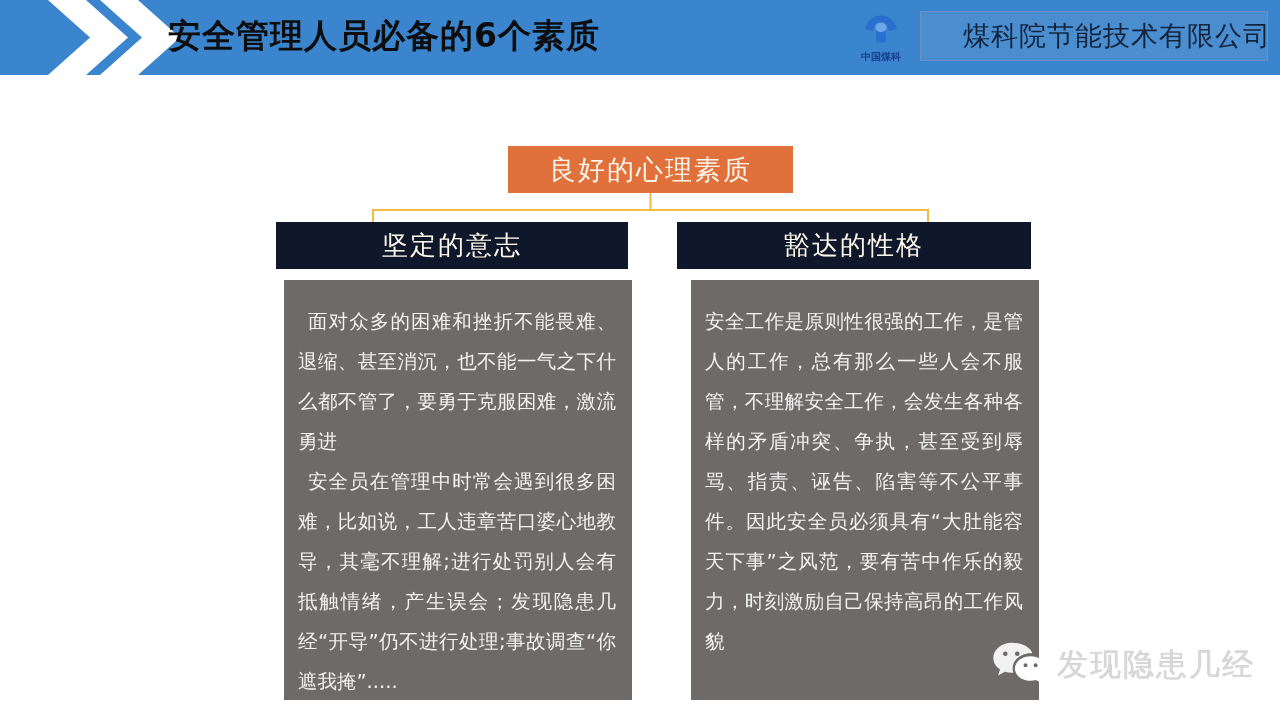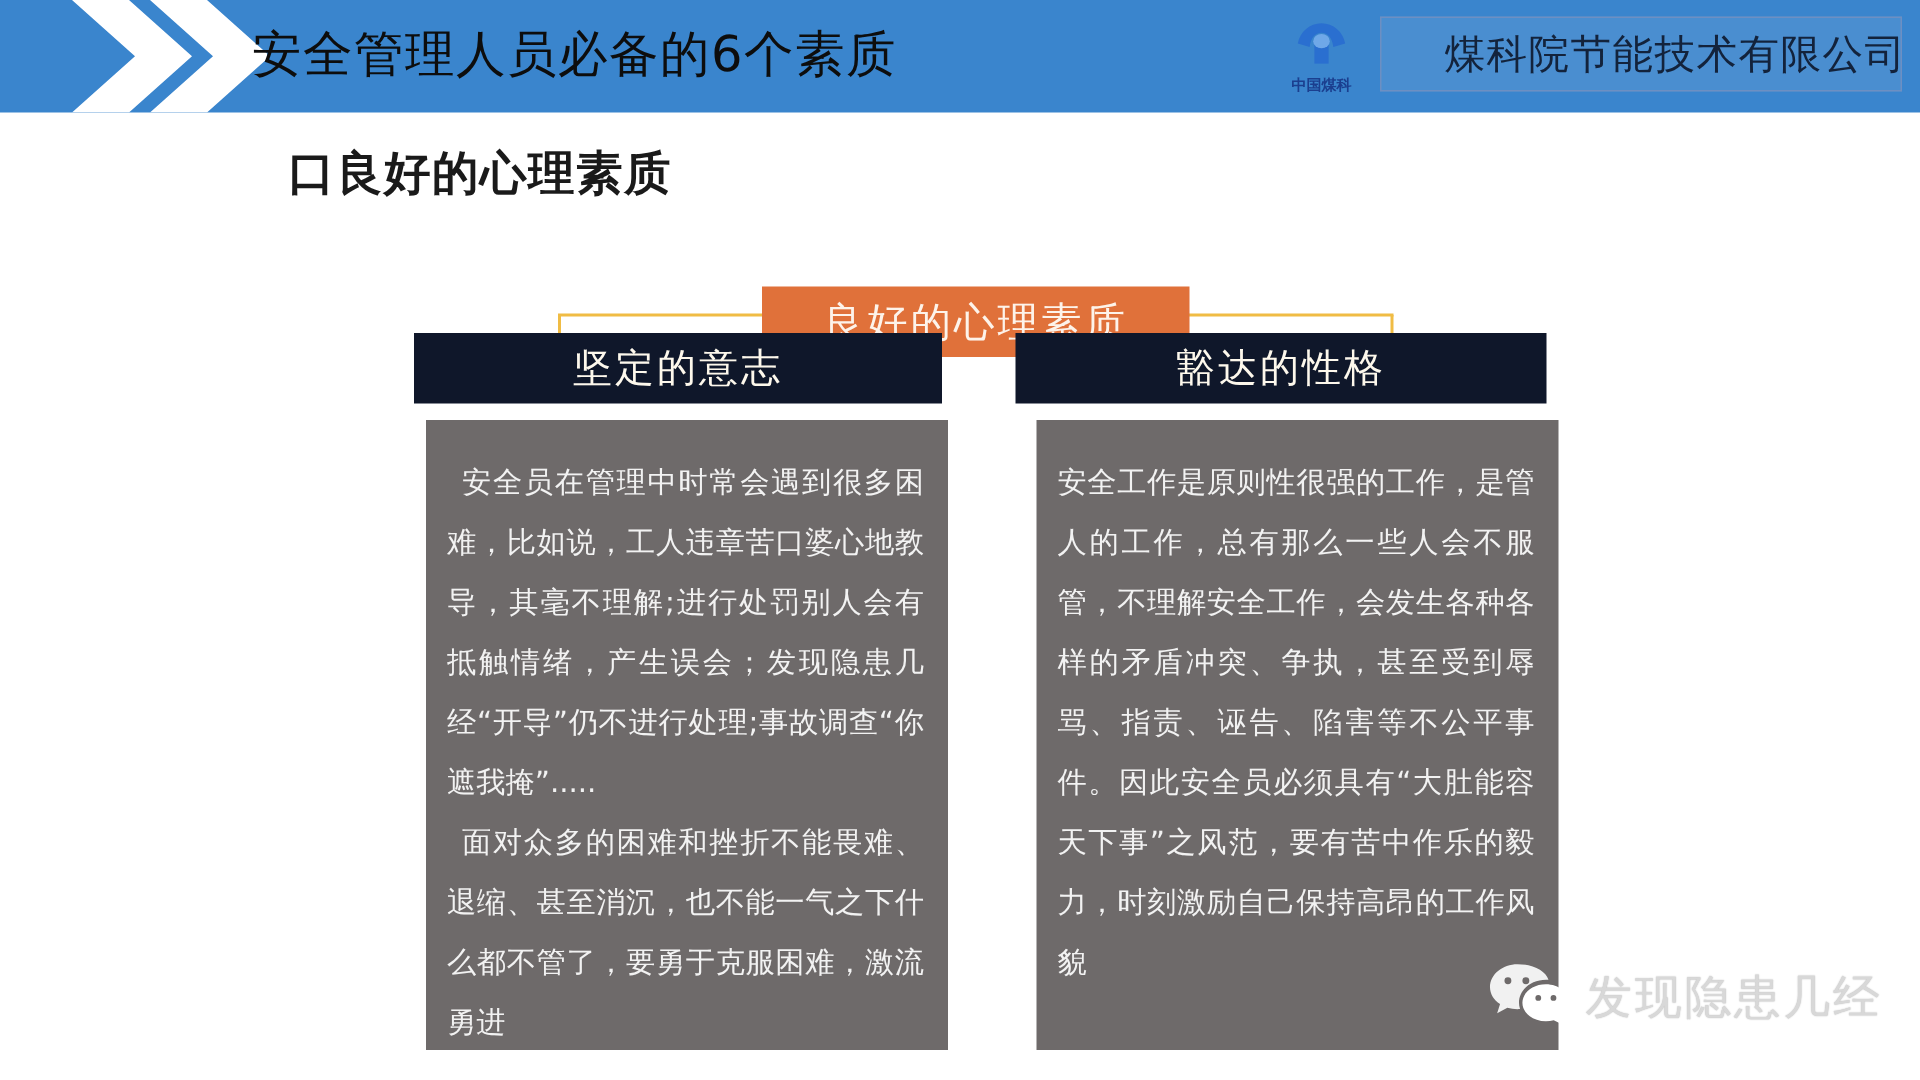--- a/index.html
+++ b/index.html
@@ -14,21 +14,21 @@
   
   .header {
     position: absolute; left: 0; top: 0; width: 1280px; height: 75px;
     background: #3a85cd;
   }
   .chevrons {
     position: absolute; left: 48px; top: 0; width: 130px; height: 75px;
   }
   .header-title {
     position: absolute; left: 168px; top: 14px;
-    font-size: 33px; font-weight: normal; color: #0d0d0d;
+    font-size: 33px; font-weight: bold; color: #0d0d0d;
     letter-spacing: 1px;
     font-family: "DejaVu Sans", "Liberation Sans", sans-serif;
     white-space: nowrap;
   }
   .logo-wrap {
     position: absolute; left: 845px; top: 8px;
     width: 72px; height: 62px;
     display: flex; flex-direction: column; align-items: center; justify-content: center;
   }
   .logo-mark { width: 38px; height: 30px; }
@@ -55,21 +55,21 @@
     letter-spacing: 1px; white-space: nowrap;
   }
 
   
   .connectors { position: absolute; left: 0; top: 0; width: 1280px; height: 720px; pointer-events: none; }
 
   .node-root {
     position: absolute; left: 508px; top: 146px;
     width: 285px; height: 47px;
     background: #e0713a;
-    display: flex; align-items: center; justify-content: center; margin-top: 45px;
+    display: flex; align-items: center; justify-content: center;
   }
   .node-root .node-label {
     font-size: 27px; color: #fdf3ea; letter-spacing: 2px; white-space: nowrap;
   }
 
   .node-child {
     position: absolute; top: 222px; height: 47px;
     background: #0f172a;
     display: flex; align-items: center; justify-content: center;
   }
@@ -130,21 +130,20 @@
         </svg>
       </span>
       <div class="logo-cn">中国煤科</div>
     </div>
 
     <div class="company-box">
       <span class="company-name">煤科院节能技术有限公司</span>
     </div>
   </div>
 
-  <div class="subtitle">口良好的心理素质</div>
 
   <svg class="connectors" viewBox="0 0 1280 720" xmlns="http://www.w3.org/2000/svg">
     <line x1="650.5" y1="193" x2="650.5" y2="210" stroke="#f0bc44" stroke-width="2"></line>
     <line x1="372" y1="210" x2="929" y2="210" stroke="#f0bc44" stroke-width="2"></line>
     <line x1="373" y1="210" x2="373" y2="222" stroke="#f0bc44" stroke-width="2"></line>
     <line x1="928" y1="210" x2="928" y2="222" stroke="#f0bc44" stroke-width="2"></line>
   </svg>
 
   <div class="node-root">
     <span class="node-label">良好的心理素质</span>
@@ -152,22 +151,22 @@
 
   <div class="node-child left">
     <span class="node-label">坚定的意志</span>
   </div>
 
   <div class="node-child right">
     <span class="node-label">豁达的性格</span>
   </div>
 
   <div class="panel left">
+    <p class="indent">面对众多的困难和挫折不能畏难、退缩、甚至消沉，也不能一气之下什么都不管了，要勇于克服困难，激流勇进</p>
     <p class="indent">安全员在管理中时常会遇到很多困难，比如说，工人违章苦口婆心地教导，其毫不理解;进行处罚别人会有抵触情绪，产生误会；发现隐患几经“开导”仍不进行处理;事故调查“你遮我掩”.....</p>
-    <p class="indent">面对众多的困难和挫折不能畏难、退缩、甚至消沉，也不能一气之下什么都不管了，要勇于克服困难，激流勇进</p>
   </div>
 
   <div class="panel right">
     <p>安全工作是原则性很强的工作，是管人的工作，总有那么一些人会不服管，不理解安全工作，会发生各种各样的矛盾冲突、争执，甚至受到辱骂、指责、诬告、陷害等不公平事件。因此安全员必须具有“大肚能容天下事”之风范，要有苦中作乐的毅力，时刻激励自己保持高昂的工作风貌</p>
   </div>
 
   <div class="watermark">
     <span>
       <svg class="wechat-icon" viewBox="0 0 60 50" xmlns="http://www.w3.org/2000/svg">
         <path d="M21 3 C10 3 1 10.5 1 19.5 C1 24.5 3.8 29 8.3 31.9 L6.2 38.5 L13.6 34.6 C16 35.3 18.4 35.6 21 35.6 C21.6 35.6 22.2 35.6 22.8 35.5 C22.3 34 22 32.4 22 30.8 C22 21.6 30.8 14.3 41.6 14.3 C42.2 14.3 42.8 14.3 43.4 14.4 C41.3 7.8 32 3 21 3 Z" fill="#f1f1f1"></path>

